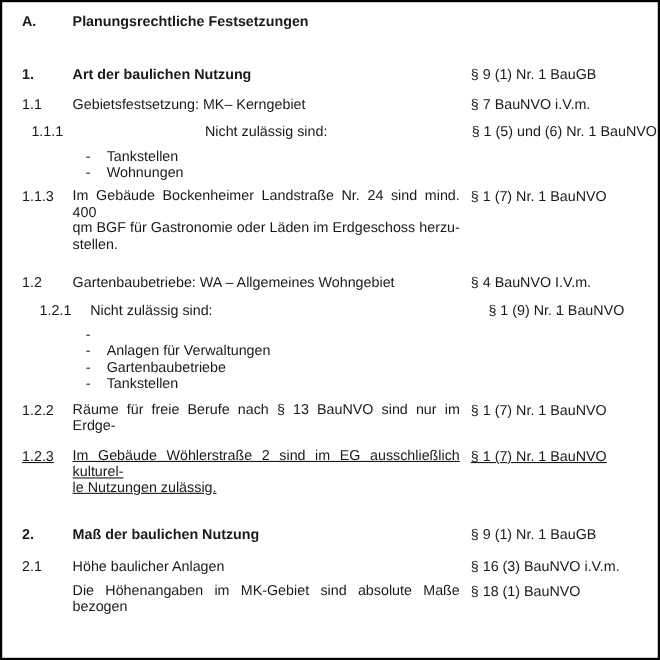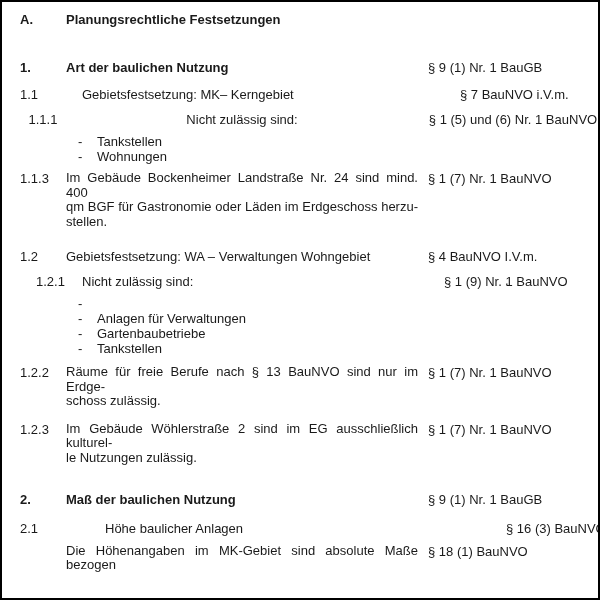--- a/index.html
+++ b/index.html
@@ -29,31 +29,31 @@
   
   .lh145 div { line-height:14.5px; }
   .lh14  div { line-height:14px; }
   .jl { text-align:justify; text-align-last:justify; }
   .ll { text-align:left; }
   
   .list .li { line-height:15px; display:flex; }
   .list .li .dash { display:inline-block; width:31px; padding-left:12px; box-sizing:border-box; }
   
   .m-s0   { margin-top:33px; }
-  .m-s1   { margin-top:12px;gap:16px; }
+  .m-s1   { margin-top:12px; }
   .m-s2   { margin-top:10px;text-align:center; }
   .m-list1{ margin-top:7px;  }
   .m-s3   { margin-top:7px;  }
   .m-s4   { margin-top:20px; }
   .m-s5   { margin-top:10px;margin-left:16px; }
   .m-list2{ margin-top:7px;  }
   .m-s6   { margin-top:9px;  }
-  .m-s7   { margin-top:13px; }
+  .m-s7   { margin-top:13px;text-decoration:underline; }
   .m-s8   { margin-top:27px; }
-  .m-s9   { margin-top:14px;gap:39px; }
+  .m-s9   { margin-top:14px; }
   .m-para { margin-top:8px;  }
   .artifact-dot {
     position:absolute; left:503px; top:272px;
     font-size:13px; line-height:13px; color:#1a1a1a;
   }
 </style>
 </head>
 <body>
 
 <div class="page">
@@ -102,21 +102,21 @@
     <div class="body lh145">
       <div class="jl">Im Gebäude Bockenheimer Landstraße Nr. 24 sind mind. 400</div>
       <div class="jl">qm BGF für Gastronomie oder Läden im Erdgeschoss herzu-</div>
       <div class="ll">stellen.</div>
     </div>
     <div class="ref">§ 1 (7) Nr. 1 BauNVO</div>
   </div>
 
   <div class="row m-s4">
     <div class="num">1.2</div>
-    <div class="body u">Gebietsfestsetzung: WA – Verwaltungen Wohngebiet</div>
+    <div class="body u">Gartenbaubetriebe: WA – Allgemeines Wohngebiet</div>
     <div class="ref">§ 4 BauNVO I.V.m.</div>
   </div>
 
   <div class="row m-s5">
     <div class="num">1.2.1</div>
     <div class="body">Nicht zulässig sind:</div>
     <div class="ref">§ 1 (9) Nr. 1 BauNVO</div>
   </div>
 
   <div class="row m-list2">
@@ -138,21 +138,20 @@
           <span>Tankstellen</span>
         </div>
     </div>
     <div class="ref"></div>
   </div>
 
   <div class="row m-s6">
     <div class="num">1.2.2</div>
     <div class="body lh145">
       <div class="jl">Räume für freie Berufe nach § 13 BauNVO sind nur im Erdge-</div>
-      <div class="ll">schoss zulässig.</div>
     </div>
     <div class="ref">§ 1 (7) Nr. 1 BauNVO</div>
   </div>
 
   <div class="row m-s7">
     <div class="num">1.2.3</div>
     <div class="body lh145">
       <div class="jl">Im Gebäude Wöhlerstraße 2 sind im EG ausschließlich kulturel-</div>
       <div class="ll">le Nutzungen zulässig.</div>
     </div>

